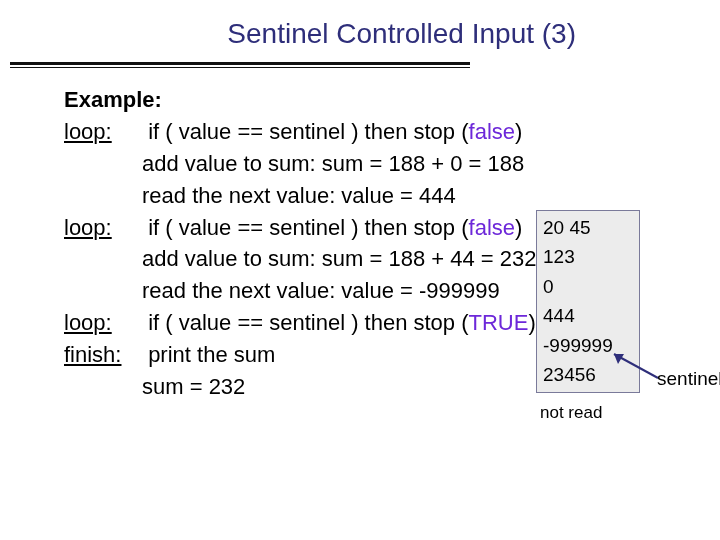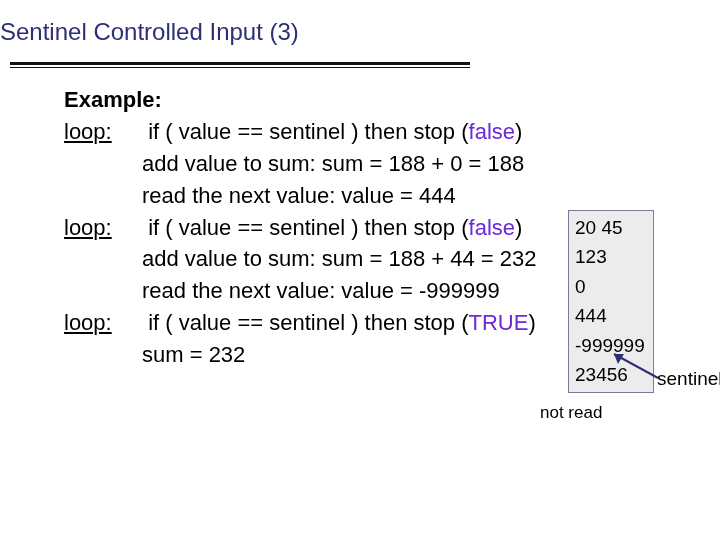--- a/index.html
+++ b/index.html
@@ -16,22 +16,22 @@
     position: relative;
     width: 720px;
     height: 540px;
     box-sizing: border-box;
   }
   .title {
     position: absolute;
     top: 18px;
     left: 0;
     width: 576px;
-    text-align: left;
-    font-size: 24px;
+    text-align: right;
+    font-size: 28px;
     font-weight: normal;
     color: #2e2e7a;
   }
   .rule1 {
     position: absolute;
     top: 62px;
     left: 10px;
     width: 460px;
     height: 0;
     border-top: 3px solid #111;
@@ -54,28 +54,27 @@
   }
   .body .b { font-weight: bold; }
   .body .row { white-space: nowrap; }
   .body .lab { display: inline-block; width: 78px; vertical-align: top; text-decoration: underline; }
   .body .txt { display: inline-block; }
   .red { color: #6d28d9; }
   .sidebox {
     position: absolute;
     top: 210px;
     left: 536px;
-    width: 86px;
+    width: 104px;
     font-size: 19px;
     line-height: 1.55;
     background: #ececec;
     border: 1px solid #7a7a9a;
     padding: 2px 6px;
     box-sizing: border-box;
-    margin-left: 32px;
   }
   .sidebox div { white-space: nowrap; }
   .notread {
     position: absolute;
     top: 403px;
     left: 540px;
     font-size: 17px;
   }
   .sentinel-label {
     position: absolute;
@@ -131,20 +130,24 @@
     </div>
 
     <div class="row">
       <span class="lab">loop:</span>
       <span class="txt">
         <span>if ( value == sentinel ) then stop (</span><span class="red">TRUE</span><span>)</span>
       </span>
     </div>
 
     <div class="row">
+      <span class="lab">finish:</span>
+      <span class="txt">print the sum</span>
+    </div>
+    <div class="row">
       <span class="lab"></span><span class="txt">sum = 232</span>
     </div>
   </div>
 
   <div class="sidebox">
     <div>20  45</div>
     <div>123</div>
     <div>0</div>
     <div>444</div>
     <div>-999999</div>

